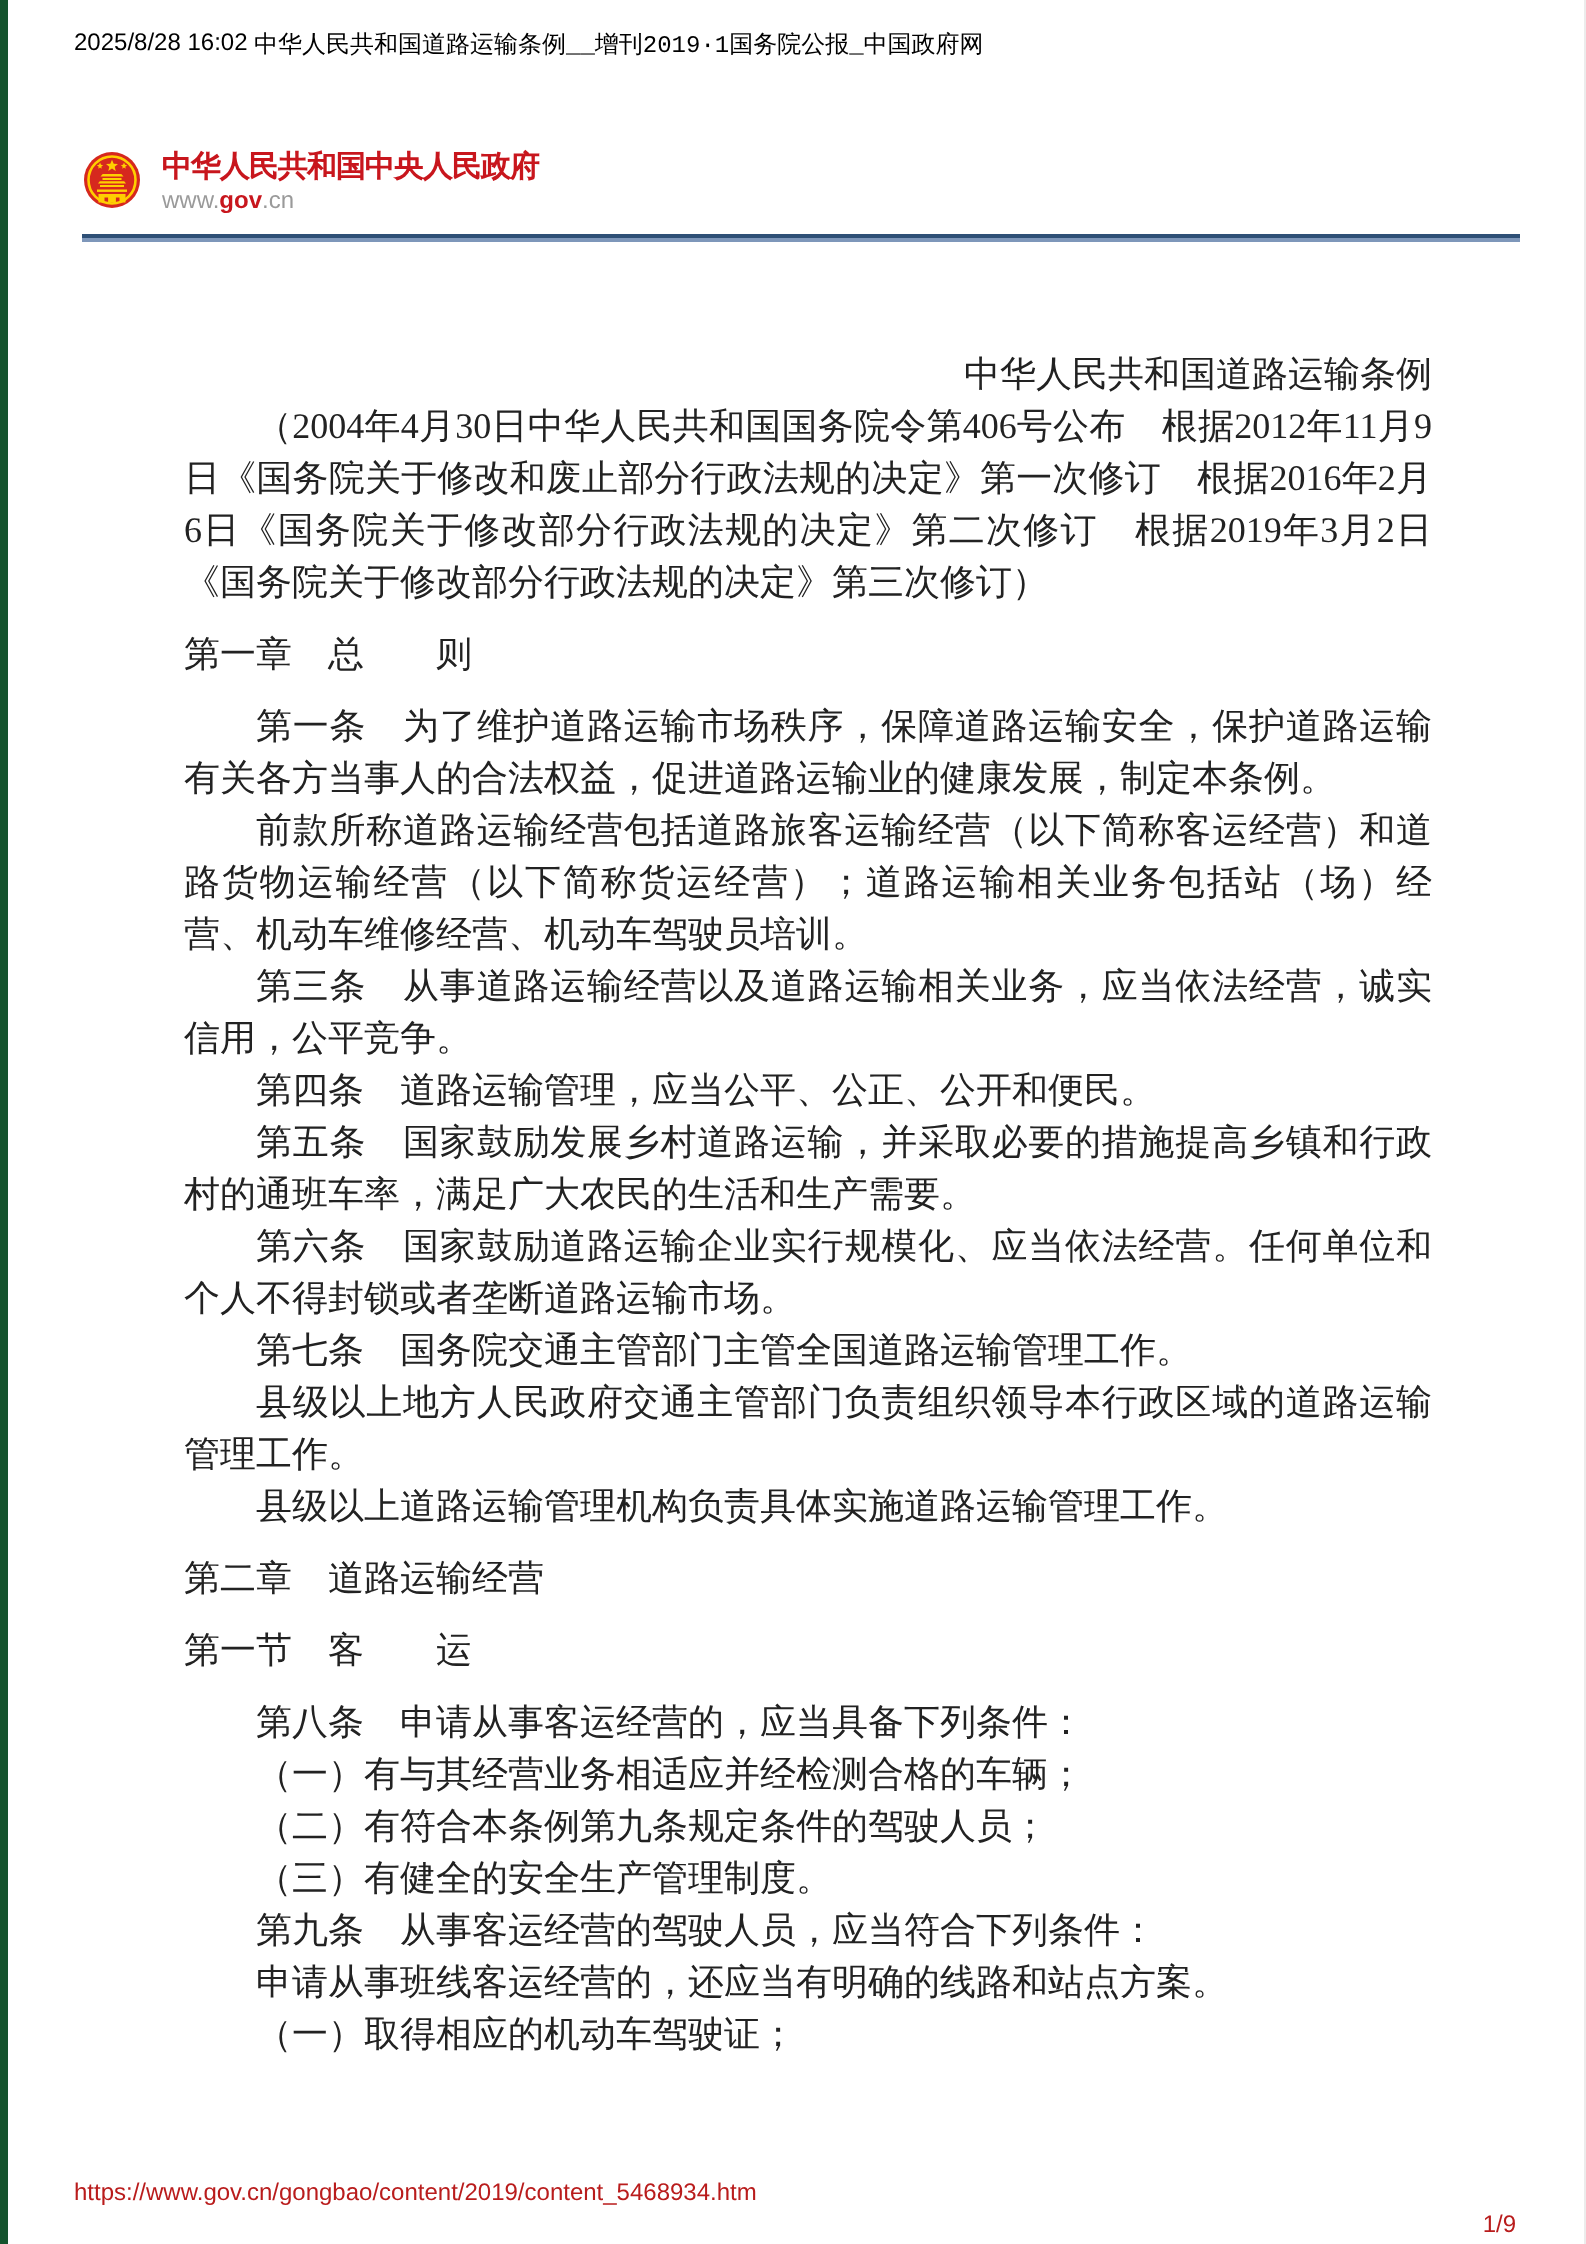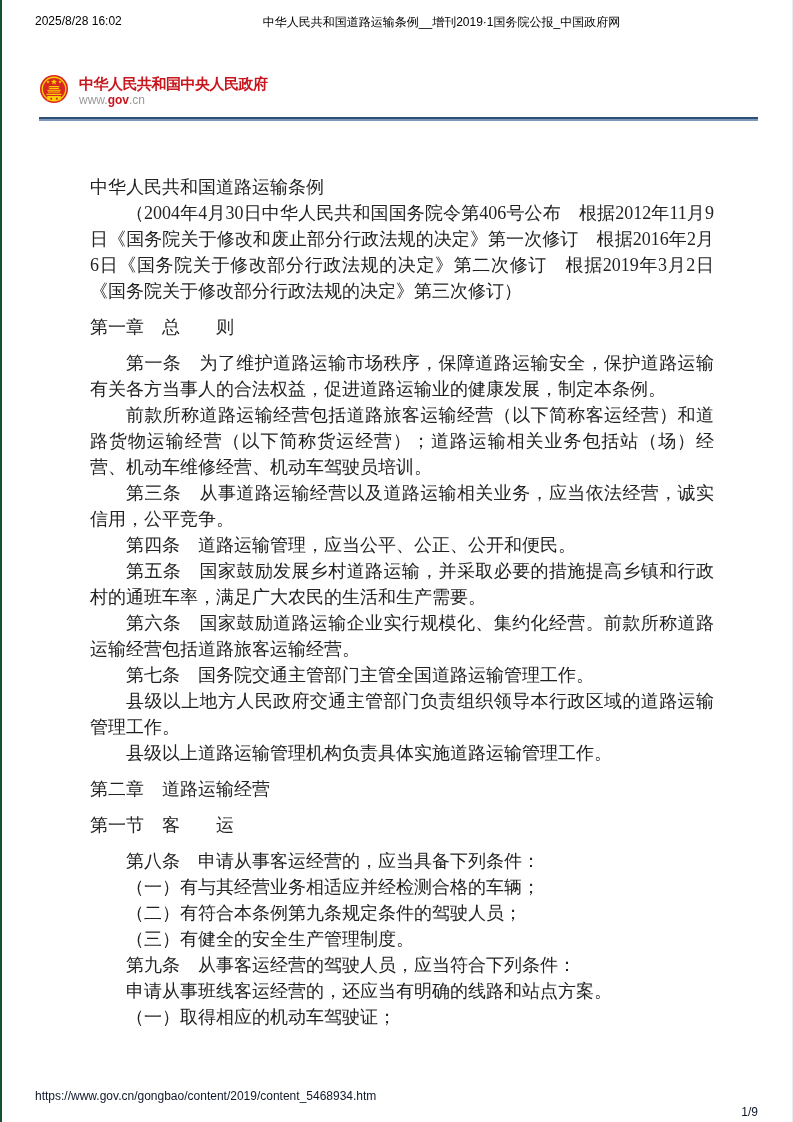--- a/index.html
+++ b/index.html
@@ -1,59 +1,59 @@
 <!DOCTYPE html>
 <html><head>
 <meta charset="utf-8">
 <style>
   html,body{margin:0;padding:0;background:#ffffff;}
   .page{
     position:relative;
     width:793px;height:1122px;
     background:#ffffff;
-    border-left:2px solid #14532d;
+    border-left:4px solid #14532d;
     border-right:1px solid #ececec;
     box-sizing:border-box;
     overflow:hidden;
     font-family:"Liberation Sans", sans-serif;
     color:#1f1f1f;
   }
   
   .print-header{position:absolute;top:14px;left:33px;right:34px;height:16px;font-size:12px;color:#000;}
   .ph-date{position:absolute;left:0;top:0;white-space:nowrap;}
-  .ph-title{position:absolute;left:90px;right:0;top:0;text-align:center;white-space:nowrap;overflow:hidden;}
+  .ph-title{position:absolute;left:90px;right:0;top:0;white-space:nowrap;overflow:hidden;font-family:Liberation Mono, monospace;}
   
-  .banner{position:absolute;top:72px;left:37px;display:flex;align-items:flex-start;}
+  .banner{position:absolute;top:72px;left:37px;display:flex;align-items:flex-end;}
   .emblem{width:30px;height:32px;flex:none;margin-top:2px;}
   .banner-text{margin-left:10px;}
   .site-name{
     font-size:15px;font-weight:bold;letter-spacing:-0.5px;
     color:#c8161d;line-height:19px;margin-top:2px;white-space:nowrap;
   }
   .site-url{font-size:12px;line-height:13px;color:#9a9a9a;margin-top:1px;}
   .site-url .gov{color:#c8161d;font-weight:bold;}
   .rule{
     position:absolute;top:117px;left:37px;width:719px;height:4px;
     background:linear-gradient(180deg,#2e5076 0 55%,#7e97ba 55% 100%);
   }
   
   .article{
     position:absolute;top:174px;left:88px;width:624px;
     font-family:"Liberation Serif", serif;
     font-size:18px;line-height:26px;
     text-align:justify;color:#222;
   }
   .article p{margin:0;}
-  .doc-title{text-align:left;text-indent:0;}
+  .doc-title{text-align:right;text-indent:0;}
   .note{text-indent:2em;}
   .article .para{text-indent:2em;}
   .article .chapter,
   .article .section{text-indent:0;margin:10px 0;}
   
-  .print-footer{position:absolute;left:33px;right:34px;bottom:18px;height:15px;font-size:12px;color:#0f172a;}
+  .print-footer{position:absolute;left:33px;right:34px;bottom:18px;height:15px;font-size:12px;color:#b91c1c;}
   .pf-url{position:absolute;left:0;top:0;white-space:nowrap;}
   .pf-page{position:absolute;right:0;top:16px;white-space:nowrap;}
 </style>
 </head>
 <body>
 
 <div class="page">
 
   <div class="print-header">
     <span class="ph-date">2025/8/28 16:02</span>
@@ -88,21 +88,21 @@
   <div class="article">
     <p class="doc-title">中华人民共和国道路运输条例</p>
     <p class="note">（2004年4月30日中华人民共和国国务院令第406号公布　根据2012年11月9日《国务院关于修改和废止部分行政法规的决定》第一次修订　根据2016年2月6日《国务院关于修改部分行政法规的决定》第二次修订　根据2019年3月2日《国务院关于修改部分行政法规的决定》第三次修订）</p>
     <div>
         <p class="chapter">第一章　总　　则</p>
         <p class="para">第一条　为了维护道路运输市场秩序，保障道路运输安全，保护道路运输有关各方当事人的合法权益，促进道路运输业的健康发展，制定本条例。</p>
         <p class="para">前款所称道路运输经营包括道路旅客运输经营（以下简称客运经营）和道路货物运输经营（以下简称货运经营）；道路运输相关业务包括站（场）经营、机动车维修经营、机动车驾驶员培训。</p>
         <p class="para">第三条　从事道路运输经营以及道路运输相关业务，应当依法经营，诚实信用，公平竞争。</p>
         <p class="para">第四条　道路运输管理，应当公平、公正、公开和便民。</p>
         <p class="para">第五条　国家鼓励发展乡村道路运输，并采取必要的措施提高乡镇和行政村的通班车率，满足广大农民的生活和生产需要。</p>
-        <p class="para">第六条　国家鼓励道路运输企业实行规模化、集约化经营。前款所称道路运输经营包括道路旅客运输经营。</p>
+        <p class="para">第六条　国家鼓励道路运输企业实行规模化、应当依法经营。任何单位和个人不得封锁或者垄断道路运输市场。</p>
         <p class="para">第七条　国务院交通主管部门主管全国道路运输管理工作。</p>
         <p class="para">县级以上地方人民政府交通主管部门负责组织领导本行政区域的道路运输管理工作。</p>
         <p class="para">县级以上道路运输管理机构负责具体实施道路运输管理工作。</p>
         <p class="chapter">第二章　道路运输经营</p>
         <p class="section">第一节　客　　运</p>
         <p class="para">第八条　申请从事客运经营的，应当具备下列条件：</p>
         <p class="para">（一）有与其经营业务相适应并经检测合格的车辆；</p>
         <p class="para">（二）有符合本条例第九条规定条件的驾驶人员；</p>
         <p class="para">（三）有健全的安全生产管理制度。</p>
         <p class="para">第九条　从事客运经营的驾驶人员，应当符合下列条件：</p>

